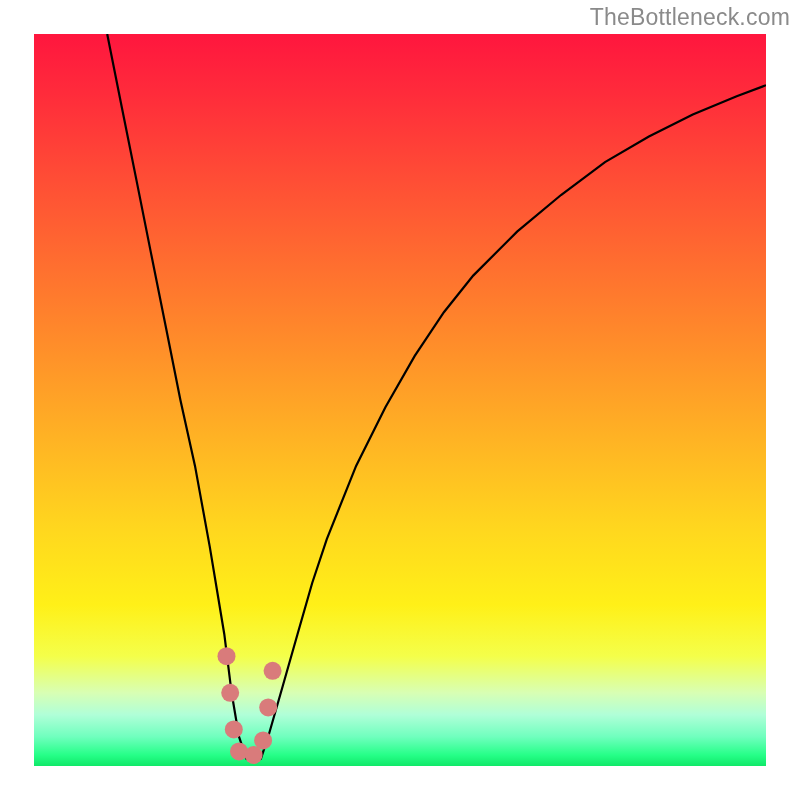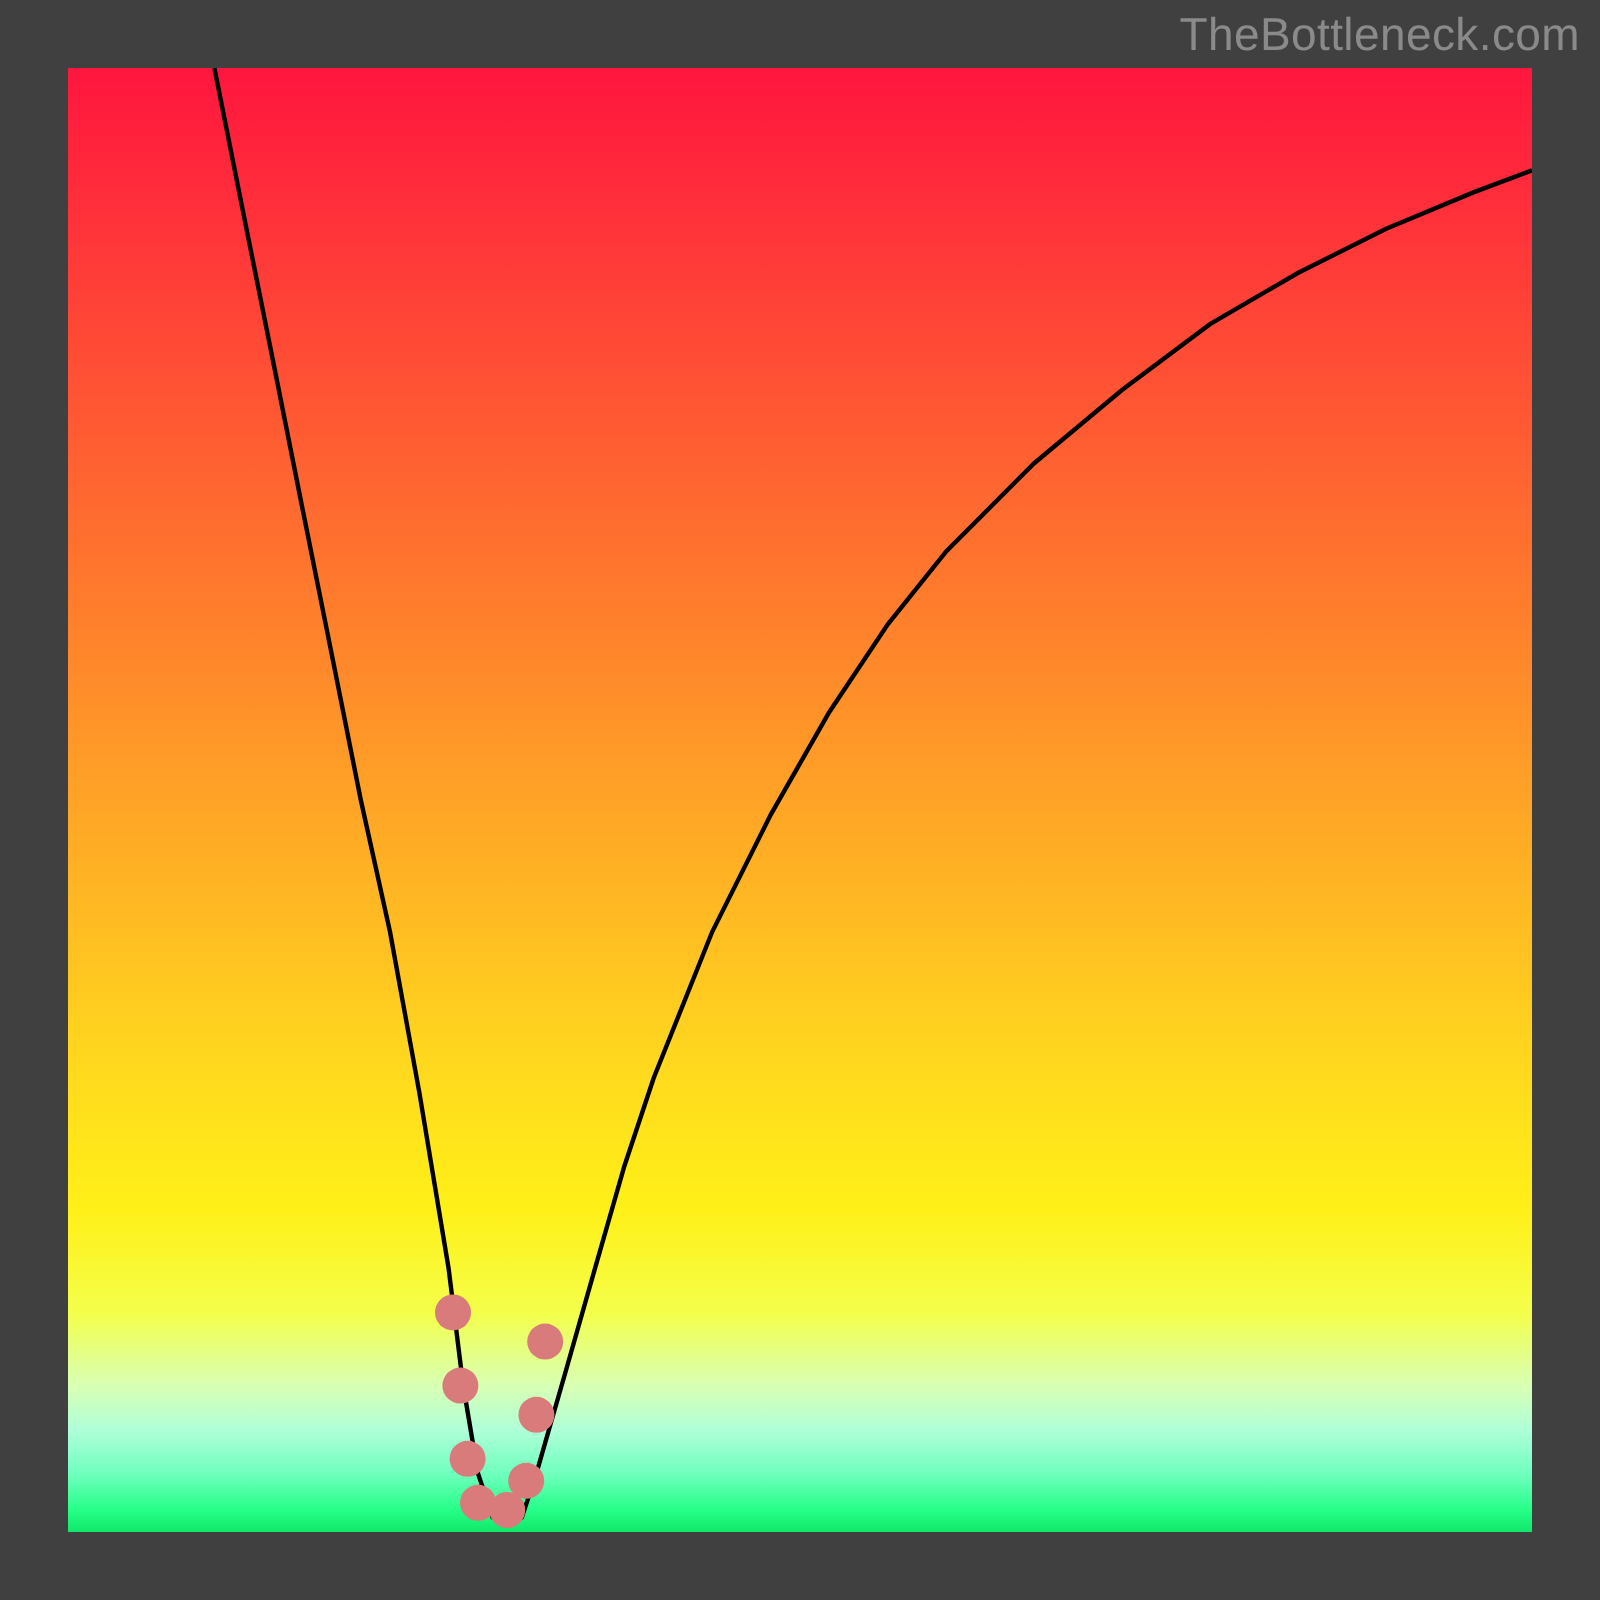--- a/index.html
+++ b/index.html
@@ -9,21 +9,21 @@
     height: 800px;
     background: #000;
     overflow: hidden;
   }
   .frame {
     position: absolute;
     left: 0;
     top: 0;
     width: 800px;
     height: 800px;
-    background: #404040;
+    background: #ffffff;
   }
   .plot {
     position: absolute;
     left: 34px;
     top: 34px;
     width: 732px;
     height: 732px;
     background: linear-gradient(to bottom,
       #ff163e 0%,
       #ff2b3b 8%,

